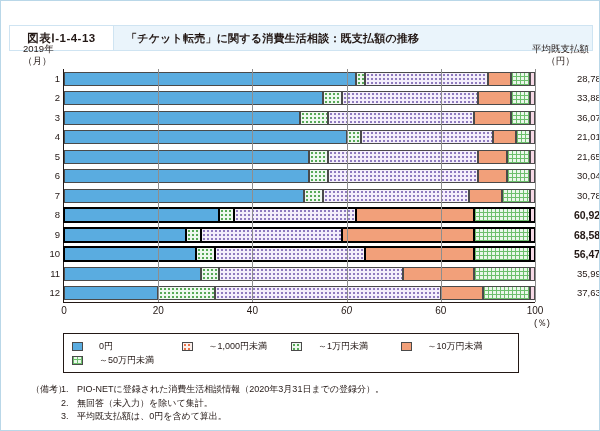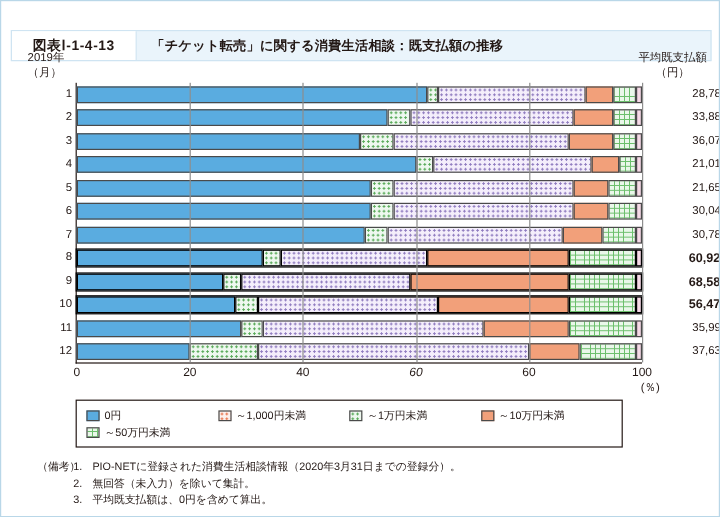--- a/index.html
+++ b/index.html
@@ -115,21 +115,21 @@
   .legend {
     position:absolute; left:62px; top:332px; width:456px; height:40px;
     border:1px solid #231815;
     padding:5px 8px;
     display:grid;
     grid-template-columns:repeat(4, 1fr);
     grid-auto-rows:14px;
     align-items:center;
     font-size:9px;
   }
-  .lg-item { display:flex; align-items:center; gap:4px; }
+  .lg-item { display:flex; align-items:center; gap:16px; }
   .lg-box {
     width:11px; height:9px; border:0.6px solid #4a4a4a; flex:0 0 auto;
   }
   
   .notes {
     position:absolute; left:14px; top:382px; width:572px;
     font-size:9px; line-height:13.5px;
   }
   .note-head { position:absolute; left:16px; top:0; width:44px; }
   .note-list { margin-left:46px; }

